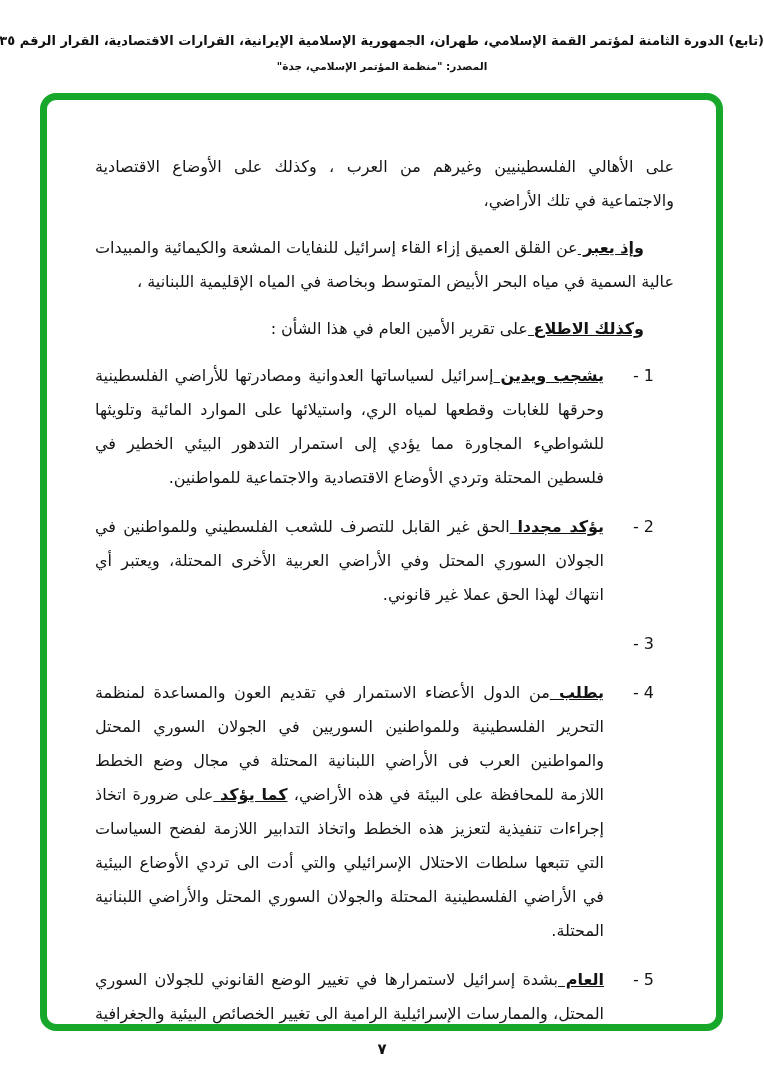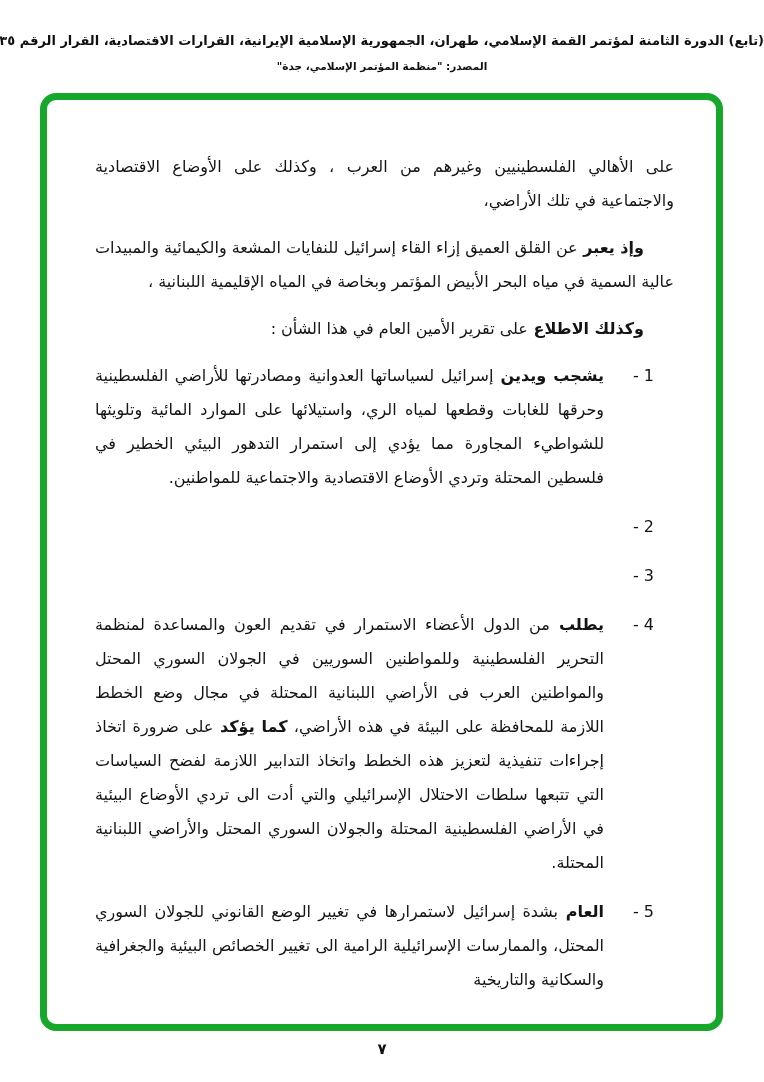--- a/index.html
+++ b/index.html
@@ -28,21 +28,21 @@
 
   .content {
     position:absolute; top:0; bottom:0; left:0; right:0;
     padding:50px 42px 0 48px; box-sizing:border-box;
     direction:rtl; text-align:justify;
     font-size:16px; line-height:34px; overflow:hidden;
   }
 
   .para { margin:0 0 13px 0; }
   .para.indent { text-indent:30px; }
-  .lead { font-weight:bold; }
+  .lead { font-weight:bold;text-decoration:underline; }
 
   .item { display:flex; margin:0 0 15px 0; }
   .marker {
     flex:0 0 70px; box-sizing:border-box;
     text-align:right; padding-left:8px; padding-right:20px;
     white-space:nowrap;
   }
   .itxt { flex:1 1 auto; }
 
   .pagenum {
@@ -56,28 +56,29 @@
 <div class="page">
 
   <div class="doc-header">
     <div class="hdr1">(تابع) الدورة الثامنة لمؤتمر القمة الإسلامي، طهران، الجمهورية الإسلامية الإيرانية، القرارات الاقتصادية، القرار الرقم ٨/٣٥-أق (ق.إ)</div>
     <div class="hdr2">المصدر:  "منظمة المؤتمر الإسلامي، جدة"</div>
   </div>
 
   <div class="frame" style="border-color: rgb(23, 168, 43);">
     <div class="content" id="doc-body">
         <div class="para"><span>على الأهالي الفلسطينيين وغيرهم من العرب ، وكذلك على الأوضاع الاقتصادية والاجتماعية في تلك الأراضي،</span></div>
-        <div class="para indent"><span class="lead">وإذ يعبر </span><span>عن القلق العميق إزاء القاء إسرائيل للنفايات المشعة والكيمائية والمبيدات عالية السمية في مياه البحر الأبيض المؤتمر وبخاصة في المياه الإقليمية اللبنانية ،</span></div>
+        <div class="para indent"><span class="lead">وإذ يعبر </span><span>عن القلق العميق إزاء القاء إسرائيل للنفايات المشعة والكيمائية والمبيدات عالية السمية في مياه البحر الأبيض المتوسط وبخاصة في المياه الإقليمية اللبنانية ،</span></div>
         <div class="para indent"><span class="lead">وكذلك الاطلاع </span><span>على تقرير الأمين العام في هذا الشأن :</span></div>
         <div class="item">
           <div class="marker">1 -</div>
           <div class="itxt"><span class="lead">يشجب ويدين </span><span>إسرائيل لسياساتها العدوانية ومصادرتها للأراضي الفلسطينية وحرقها للغابات وقطعها لمياه الري، واستيلائها على الموارد المائية وتلويثها للشواطيء المجاورة مما يؤدي إلى استمرار التدهور البيئي الخطير في فلسطين المحتلة وتردي الأوضاع الاقتصادية والاجتماعية للمواطنين.</span></div>
         </div>
         <div class="item">
           <div class="marker">2 -</div>
+          <div class="itxt"><span class="lead">يؤكد مجددا </span><span>الحق غير القابل للتصرف للشعب الفلسطيني وللمواطنين في الجولان السوري المحتل وفي الأراضي العربية الأخرى المحتلة، ويعتبر أي انتهاك لهذا الحق عملا غير قانوني.</span></div>
         </div>
         <div class="item">
           <div class="marker">3 -</div>
         </div>
         <div class="item">
           <div class="marker">4 -</div>
           <div class="itxt"><span class="lead">يطلب </span><span>من الدول الأعضاء الاستمرار في تقديم العون والمساعدة لمنظمة التحرير الفلسطينية وللمواطنين السوريين في الجولان السوري المحتل والمواطنين العرب فى الأراضي اللبنانية المحتلة في مجال وضع الخطط اللازمة للمحافظة على البيئة في هذه الأراضي، </span><span class="lead">كما يؤكد </span><span>على ضرورة اتخاذ إجراءات تنفيذية لتعزيز هذه الخطط واتخاذ التدابير اللازمة لفضح السياسات التي تتبعها سلطات الاحتلال الإسرائيلي والتي أدت الى تردي الأوضاع البيئية في الأراضي الفلسطينية المحتلة والجولان السوري المحتل والأراضي اللبنانية المحتلة.</span></div>
         </div>
         <div class="item">
           <div class="marker">5 -</div>

